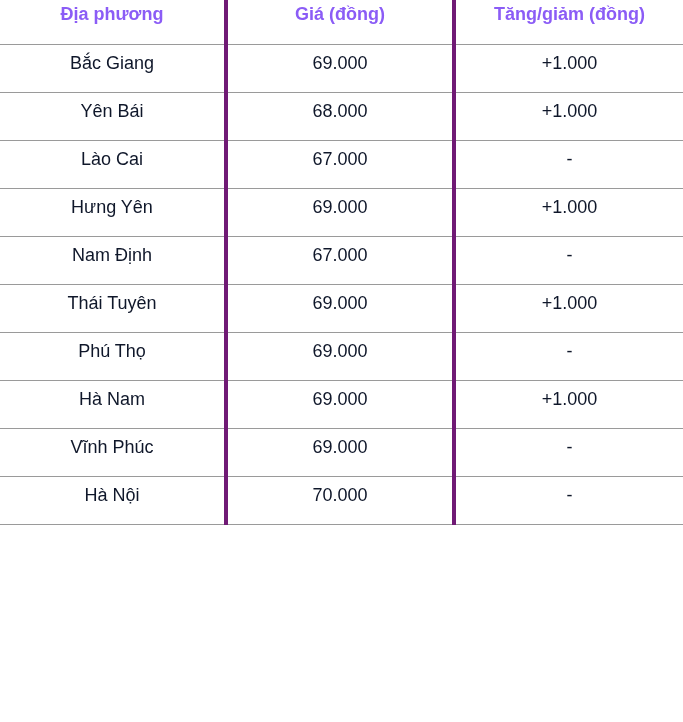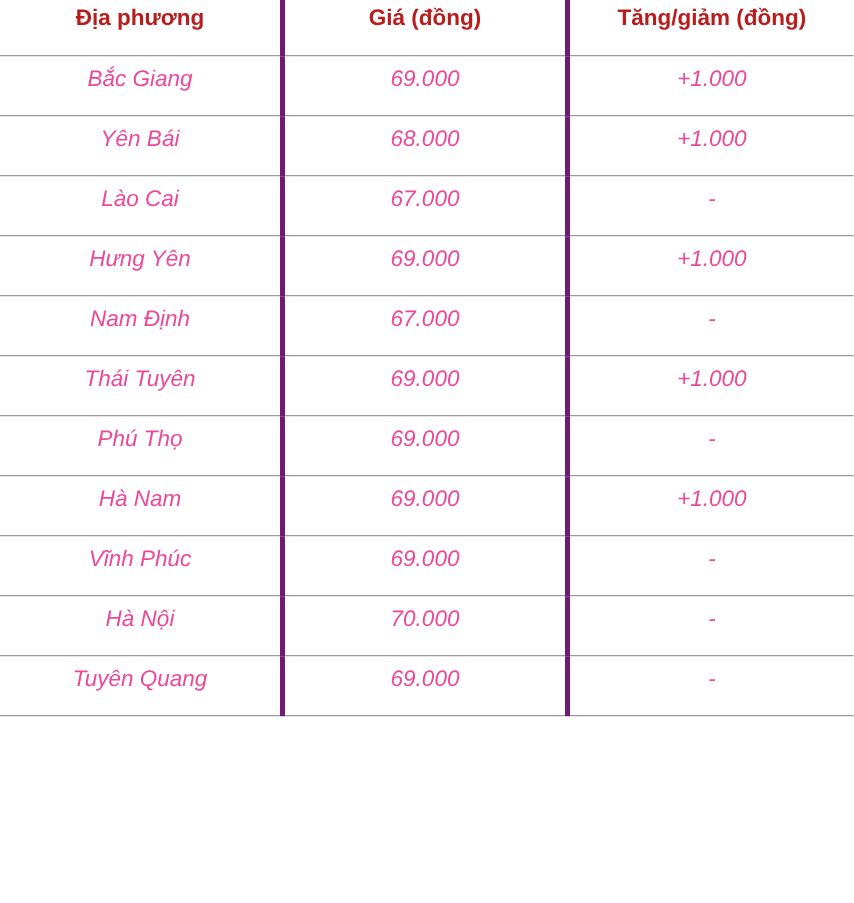--- a/index.html
+++ b/index.html
@@ -36,29 +36,28 @@
     }
     table.price-table th:first-child,
     table.price-table td:first-child {
       border-left: none;
     }
     table.price-table th {
       font-weight: bold;
       height: 44px;
       padding-top: 3px;
       box-sizing: border-box;
-      color: #b91c1c;
+      color: #8b5cf6;
     }
     table.price-table td {
       height: 48px;
       padding-top: 7px;
       box-sizing: border-box;
       font-weight: normal;
-      color: #ec4899;
-      font-style: italic;
+      color: #0f172a;
     }
   </style>
 </head>
 <body>
 
 <table class="price-table">
   <colgroup>
     <col class="c1">
       <col class="c2">
       <col class="c3">
@@ -114,19 +113,14 @@
     <tr>
       <td>Vĩnh Phúc</td>
       <td>69.000</td>
       <td>-</td>
     </tr>
     <tr>
       <td>Hà Nội</td>
       <td>70.000</td>
       <td>-</td>
     </tr>
-    <tr>
-      <td>Tuyên Quang</td>
-      <td>69.000</td>
-      <td>-</td>
-    </tr>
   </tbody>
 </table>
 
 </body></html>

